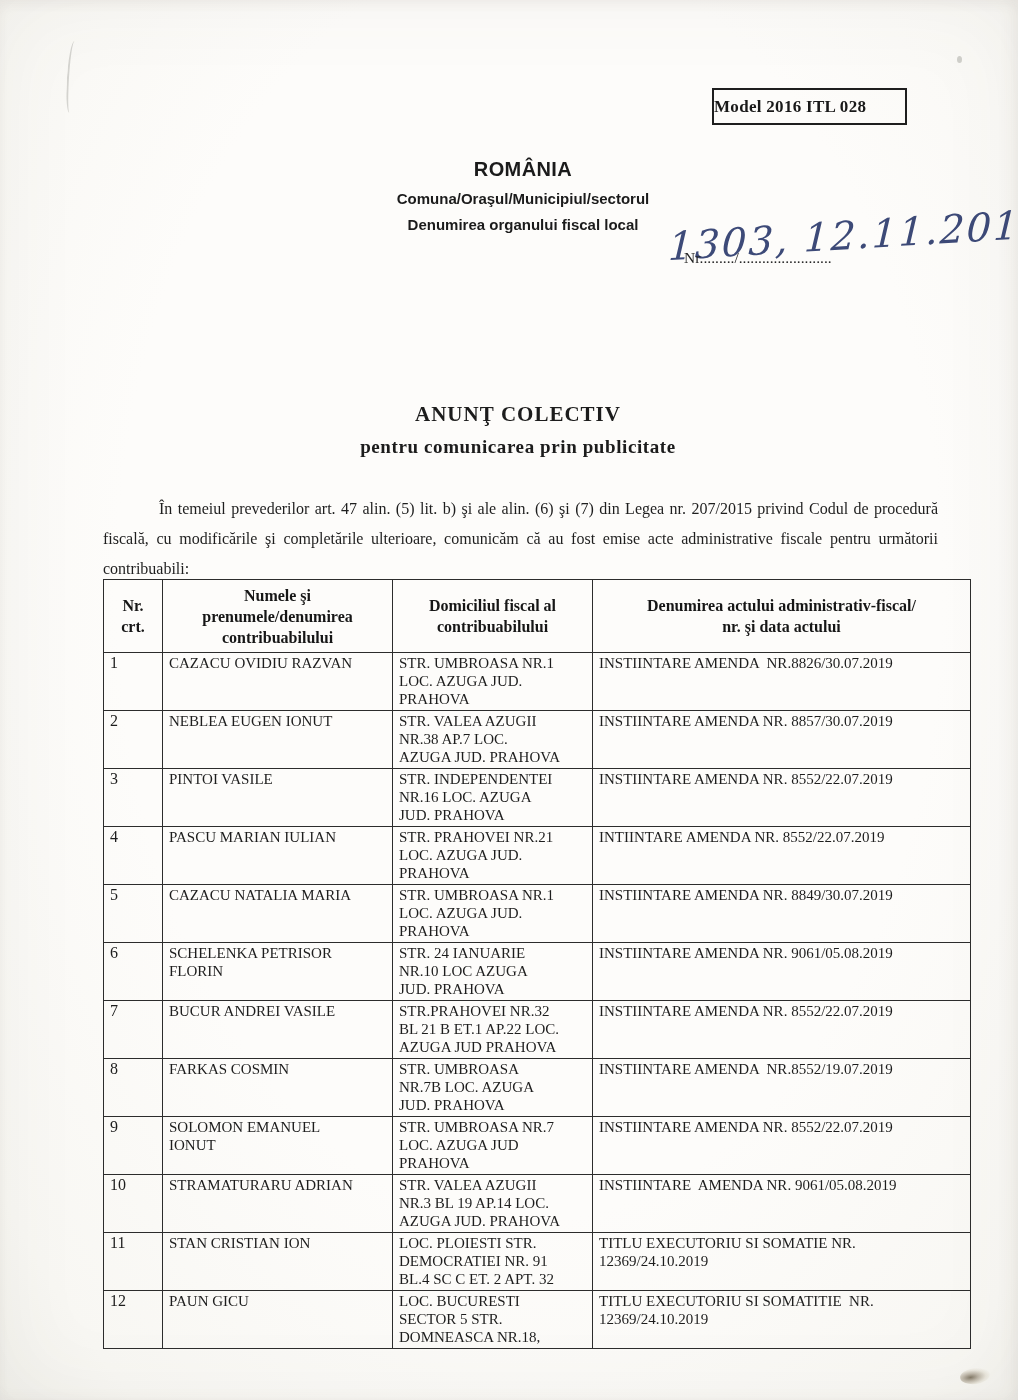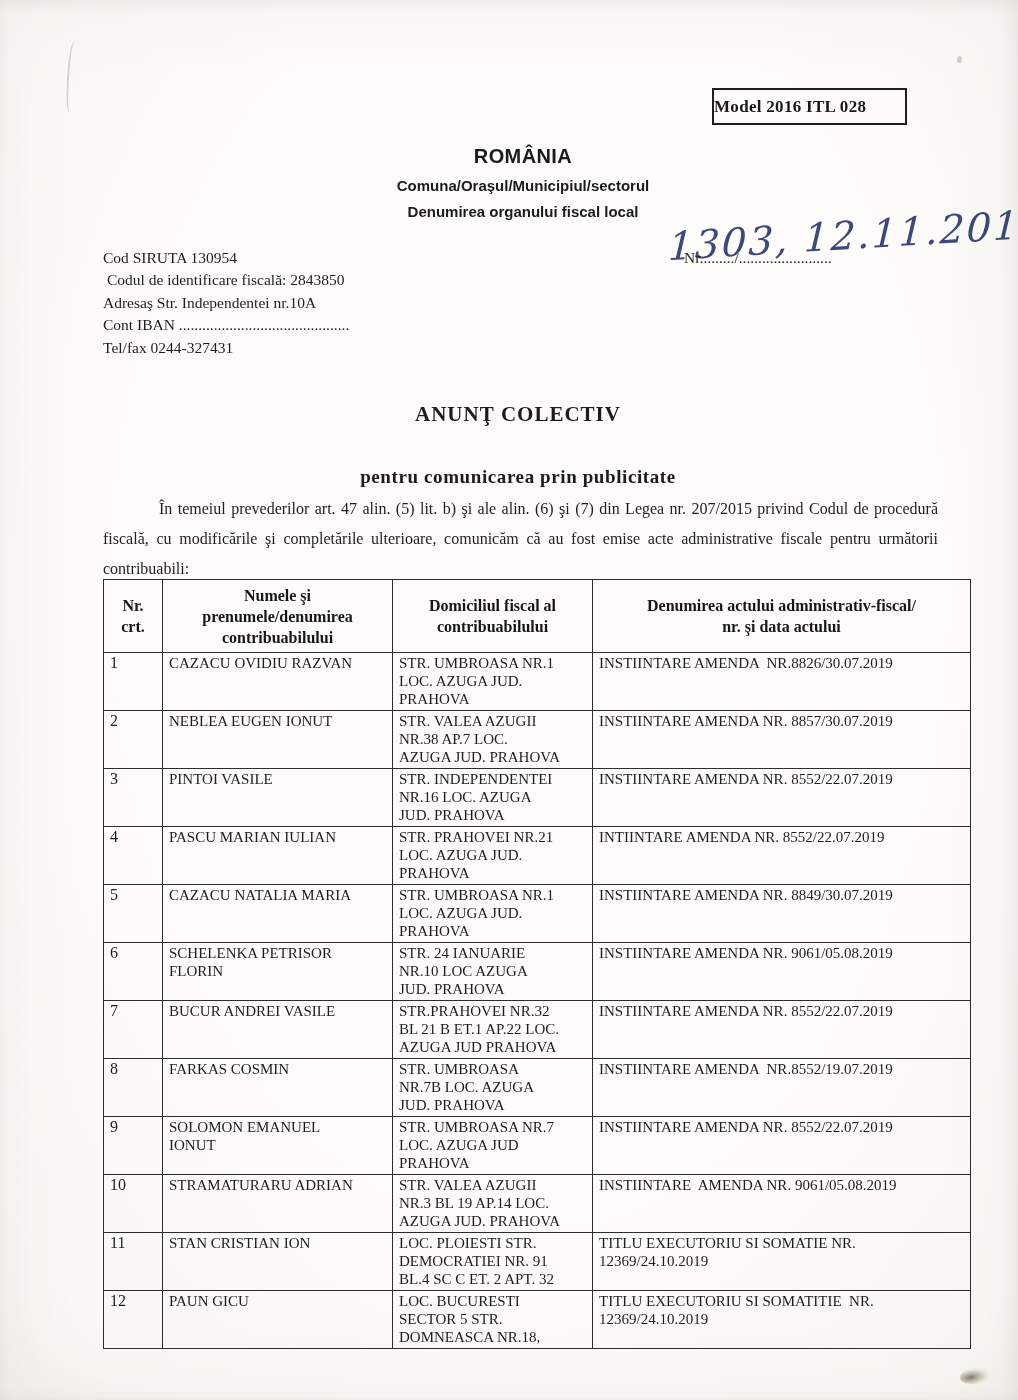--- a/index.html
+++ b/index.html
@@ -17,41 +17,41 @@
   .pre{white-space:pre-wrap;}
   
   .model-box{
     position:absolute;left:712px;top:88px;width:191px;height:33px;
     border:2px solid #1e1e1e;
     display:flex;align-items:center;justify-content:flex-start;
     font-weight:bold;font-size:17px;letter-spacing:0.3px;color:#191919;
   }
   
   .nat-header{
-    position:absolute;left:0;top:145px;width:1018px;text-align:center;padding-left:28px;box-sizing:border-box;
+    position:absolute;left:0;top:158px;width:1018px;text-align:center;padding-left:28px;box-sizing:border-box;
     font-family:"Liberation Sans","DejaVu Sans",sans-serif;color:#1b1b1b;
   }
   .nat-header .country{font-size:20px;font-weight:bold;letter-spacing:0.4px;}
   .nat-header .sub{font-size:15px;font-weight:bold;margin-top:9px;}
   
   .handwritten{
     position:absolute;left:668px;top:214px;width:330px;
     font-family:"DejaVu Serif",serif;font-style:italic;
     font-size:39px;color:#2d3b6d;
     transform:rotate(-3.5deg) skewX(-6deg);
     letter-spacing:2px;white-space:nowrap;opacity:0.92;
   }
   .nr-line{position:absolute;left:684px;top:249px;font-size:15.5px;color:#242424;}
   
   .org-info{position:absolute;left:103px;top:247px;font-size:15.5px;line-height:22.4px;color:#1e1e1e;}
   
   .doc-title{position:absolute;left:0;top:402px;width:1018px;text-align:center;padding-left:18px;box-sizing:border-box;
     font-size:21px;font-weight:bold;letter-spacing:1px;color:#1c1c1c;}
   .doc-subtitle{position:absolute;left:0;top:436px;width:1018px;text-align:center;padding-left:18px;box-sizing:border-box;
-    font-size:19px;font-weight:bold;letter-spacing:0.6px;color:#1c1c1c;margin-top:30px;}
+    font-size:19px;font-weight:bold;letter-spacing:0.6px;color:#1c1c1c;}
   
   .intro{
     position:absolute;left:103px;top:494px;width:835px;
     font-size:16px;line-height:30px;text-align:justify;text-indent:56px;color:#1e1e1e;
   }
   
   table.ann{
     position:absolute;left:103px;top:579px;width:837px;
     border-collapse:collapse;table-layout:fixed;
     font-size:15px;color:#1d1d1d;
@@ -97,25 +97,20 @@
 
   <div class="nat-header">
     <div class="country">ROMÂNIA</div>
     <div class="sub">Comuna/Oraşul/Municipiul/sectorul</div>
     <div class="sub">Denumirea organului fiscal local</div>
   </div>
 
   <div class="handwritten">1303, 12.11.2019</div>
   <div class="nr-line">Nr........./........................</div>
 
-  <div class="org-info pre">Cod SIRUTA 130954
- Codul de identificare fiscală: 2843850
-Adresaş Str. Independentei nr.10A
-Cont IBAN ............................................
-Tel/fax 0244-327431</div>
 
   <div class="doc-title">ANUNŢ COLECTIV</div>
   <div class="doc-subtitle">pentru comunicarea prin publicitate</div>
 
   <div class="intro">În temeiul prevederilor art. 47 alin. (5) lit. b) şi ale alin. (6) şi (7) din Legea nr. 207/2015 privind Codul de procedură fiscală, cu modificările şi completările ulterioare, comunicăm că au fost emise acte administrative fiscale pentru următorii contribuabili:</div>
 
   <table class="ann">
     <thead>
       <tr>
         <th class="c-nr">Nr.

